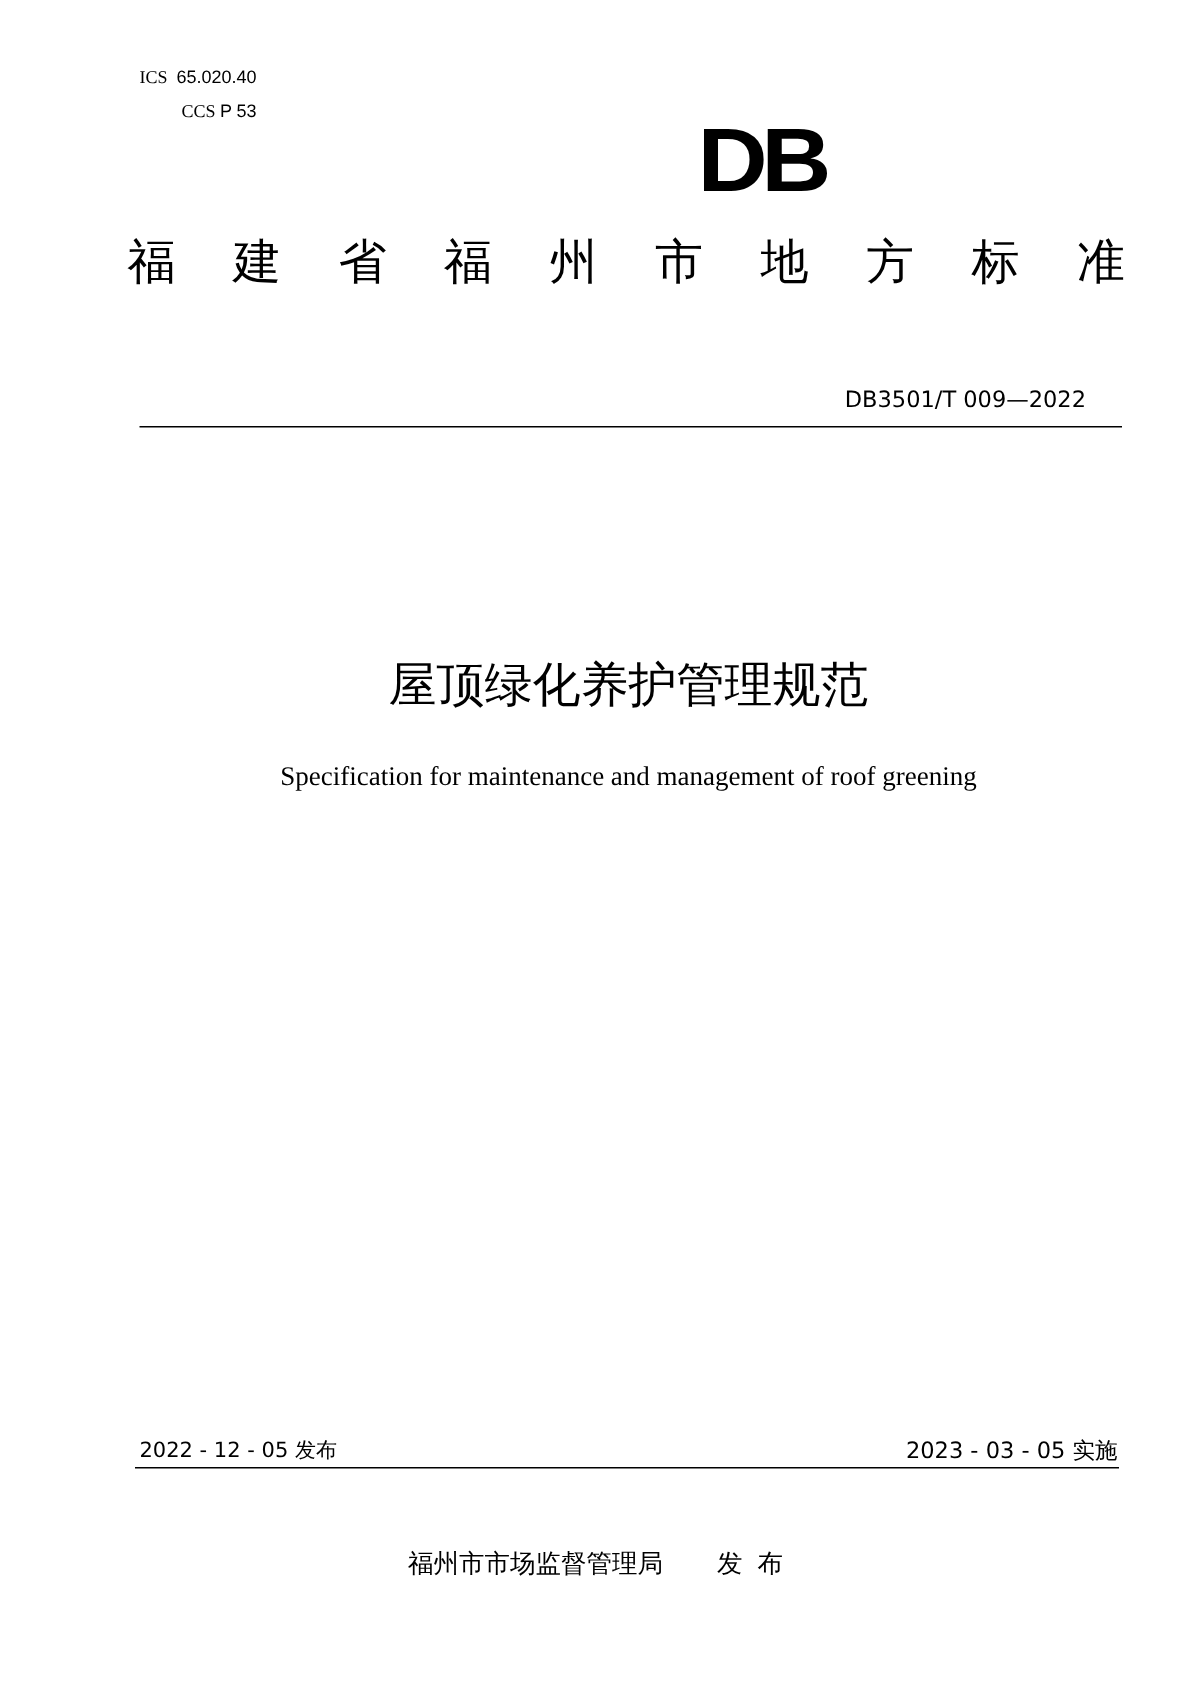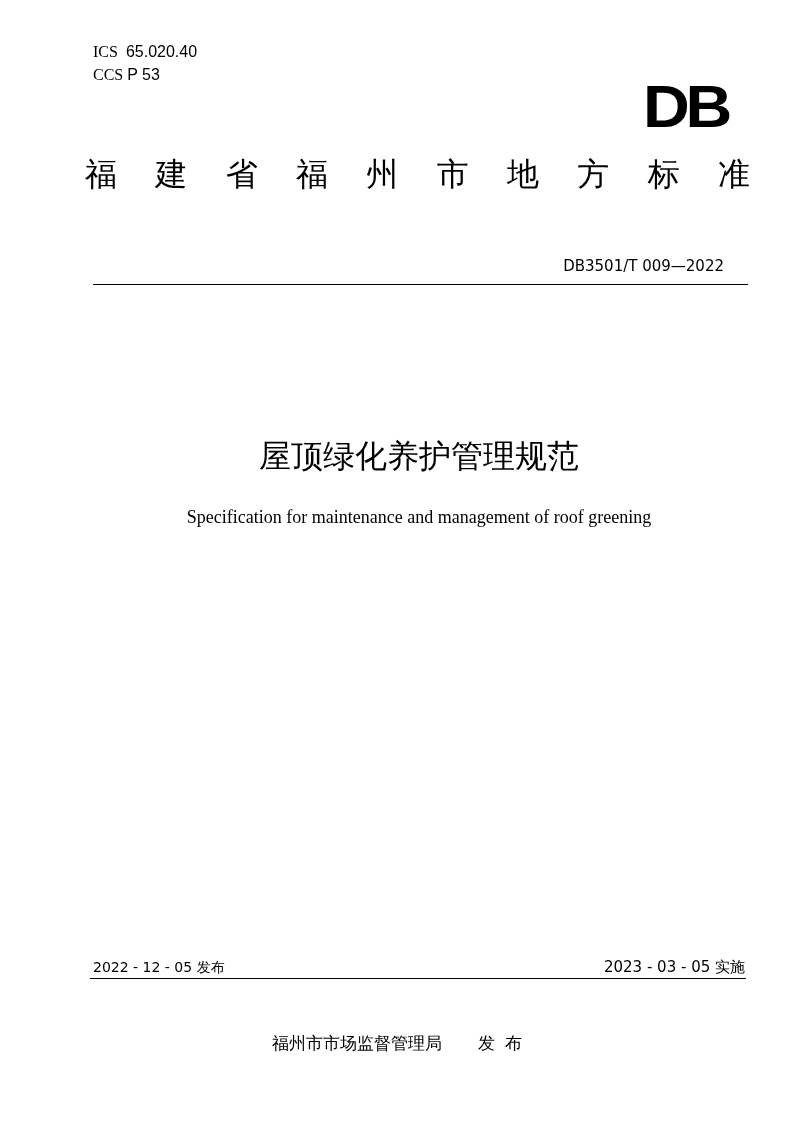--- a/index.html
+++ b/index.html
@@ -1,20 +1,20 @@
 <!DOCTYPE html>
 <html><head>
 <meta charset="utf-8">
 <style>
   html, body { margin: 0; padding: 0; background: #ffffff; }
   body { width: 800px; height: 1132px; position: relative; overflow: hidden; color: #000; }
   .abs { position: absolute; }
-  .codes { left: 93px; top: 40px; font-family: "Liberation Serif", serif; font-size: 16px; line-height: 23px; }
+  .codes { left: 93px; top: 40px; font-family: "Liberation Serif", serif; font-size: 12px; line-height: 23px; text-align: right; }
   .codes .row span.num { font-family: "Liberation Sans", sans-serif; }
-  .db-mark { left: 478px; top: 76px; width: 252px; height: 62px; font-family: "Liberation Serif", serif; font-weight: bold; font-size: 66px; line-height: 62px; letter-spacing: 0px; display: flex; align-items: flex-end; flex-direction: column; }
+  .db-mark { left: 465px; top: 76px; width: 252px; height: 62px; font-family: "Liberation Serif", serif; font-weight: bold; font-size: 66px; line-height: 62px; letter-spacing: 0px; display: flex; align-items: flex-end; }
   .db-mark .db { font-family: "Liberation Sans", sans-serif; font-weight: 900; letter-spacing: -4px; transform: scaleX(1.08); transform-origin: left; display: inline-block; margin-right: 8px; font-size: 60px; }
   .std-name { left: 85px; top: 150px; width: 665px; font-family: "DejaVu Sans", sans-serif; font-size: 32px; line-height: 48px; display: flex; justify-content: space-between; }
   .std-no { right: 76px; top: 218px; font-family: "DejaVu Sans", sans-serif; font-size: 15px; line-height: 22px; margin-top: 37px; }
   .rule-top { left: 93px; top: 284px; width: 655px; height: 0; border-top: 1.5px solid #000; }
   .title-cn { left: 0; top: 433px; width: 838px; text-align: center; font-family: "DejaVu Sans", sans-serif; font-size: 32px; line-height: 46px; }
   .title-en { left: 0; top: 505px; width: 838px; text-align: center; font-family: "Liberation Serif", serif; font-size: 18px; line-height: 24px; }
   .date-pub { left: 93px; top: 956px; font-family: "DejaVu Sans", sans-serif; font-size: 14px; line-height: 22px; }
   .date-eff { right: 55px; top: 956px; font-family: "DejaVu Sans", sans-serif; font-size: 15px; line-height: 22px; margin-left: 23px; }
   .rule-bottom { left: 90px; top: 978px; width: 656px; height: 0; border-top: 1.5px solid #000; }
   .issuer { left: 272px; top: 1034px; font-family: Liberation Mono, monospace; font-size: 17px; line-height: 22px; }

